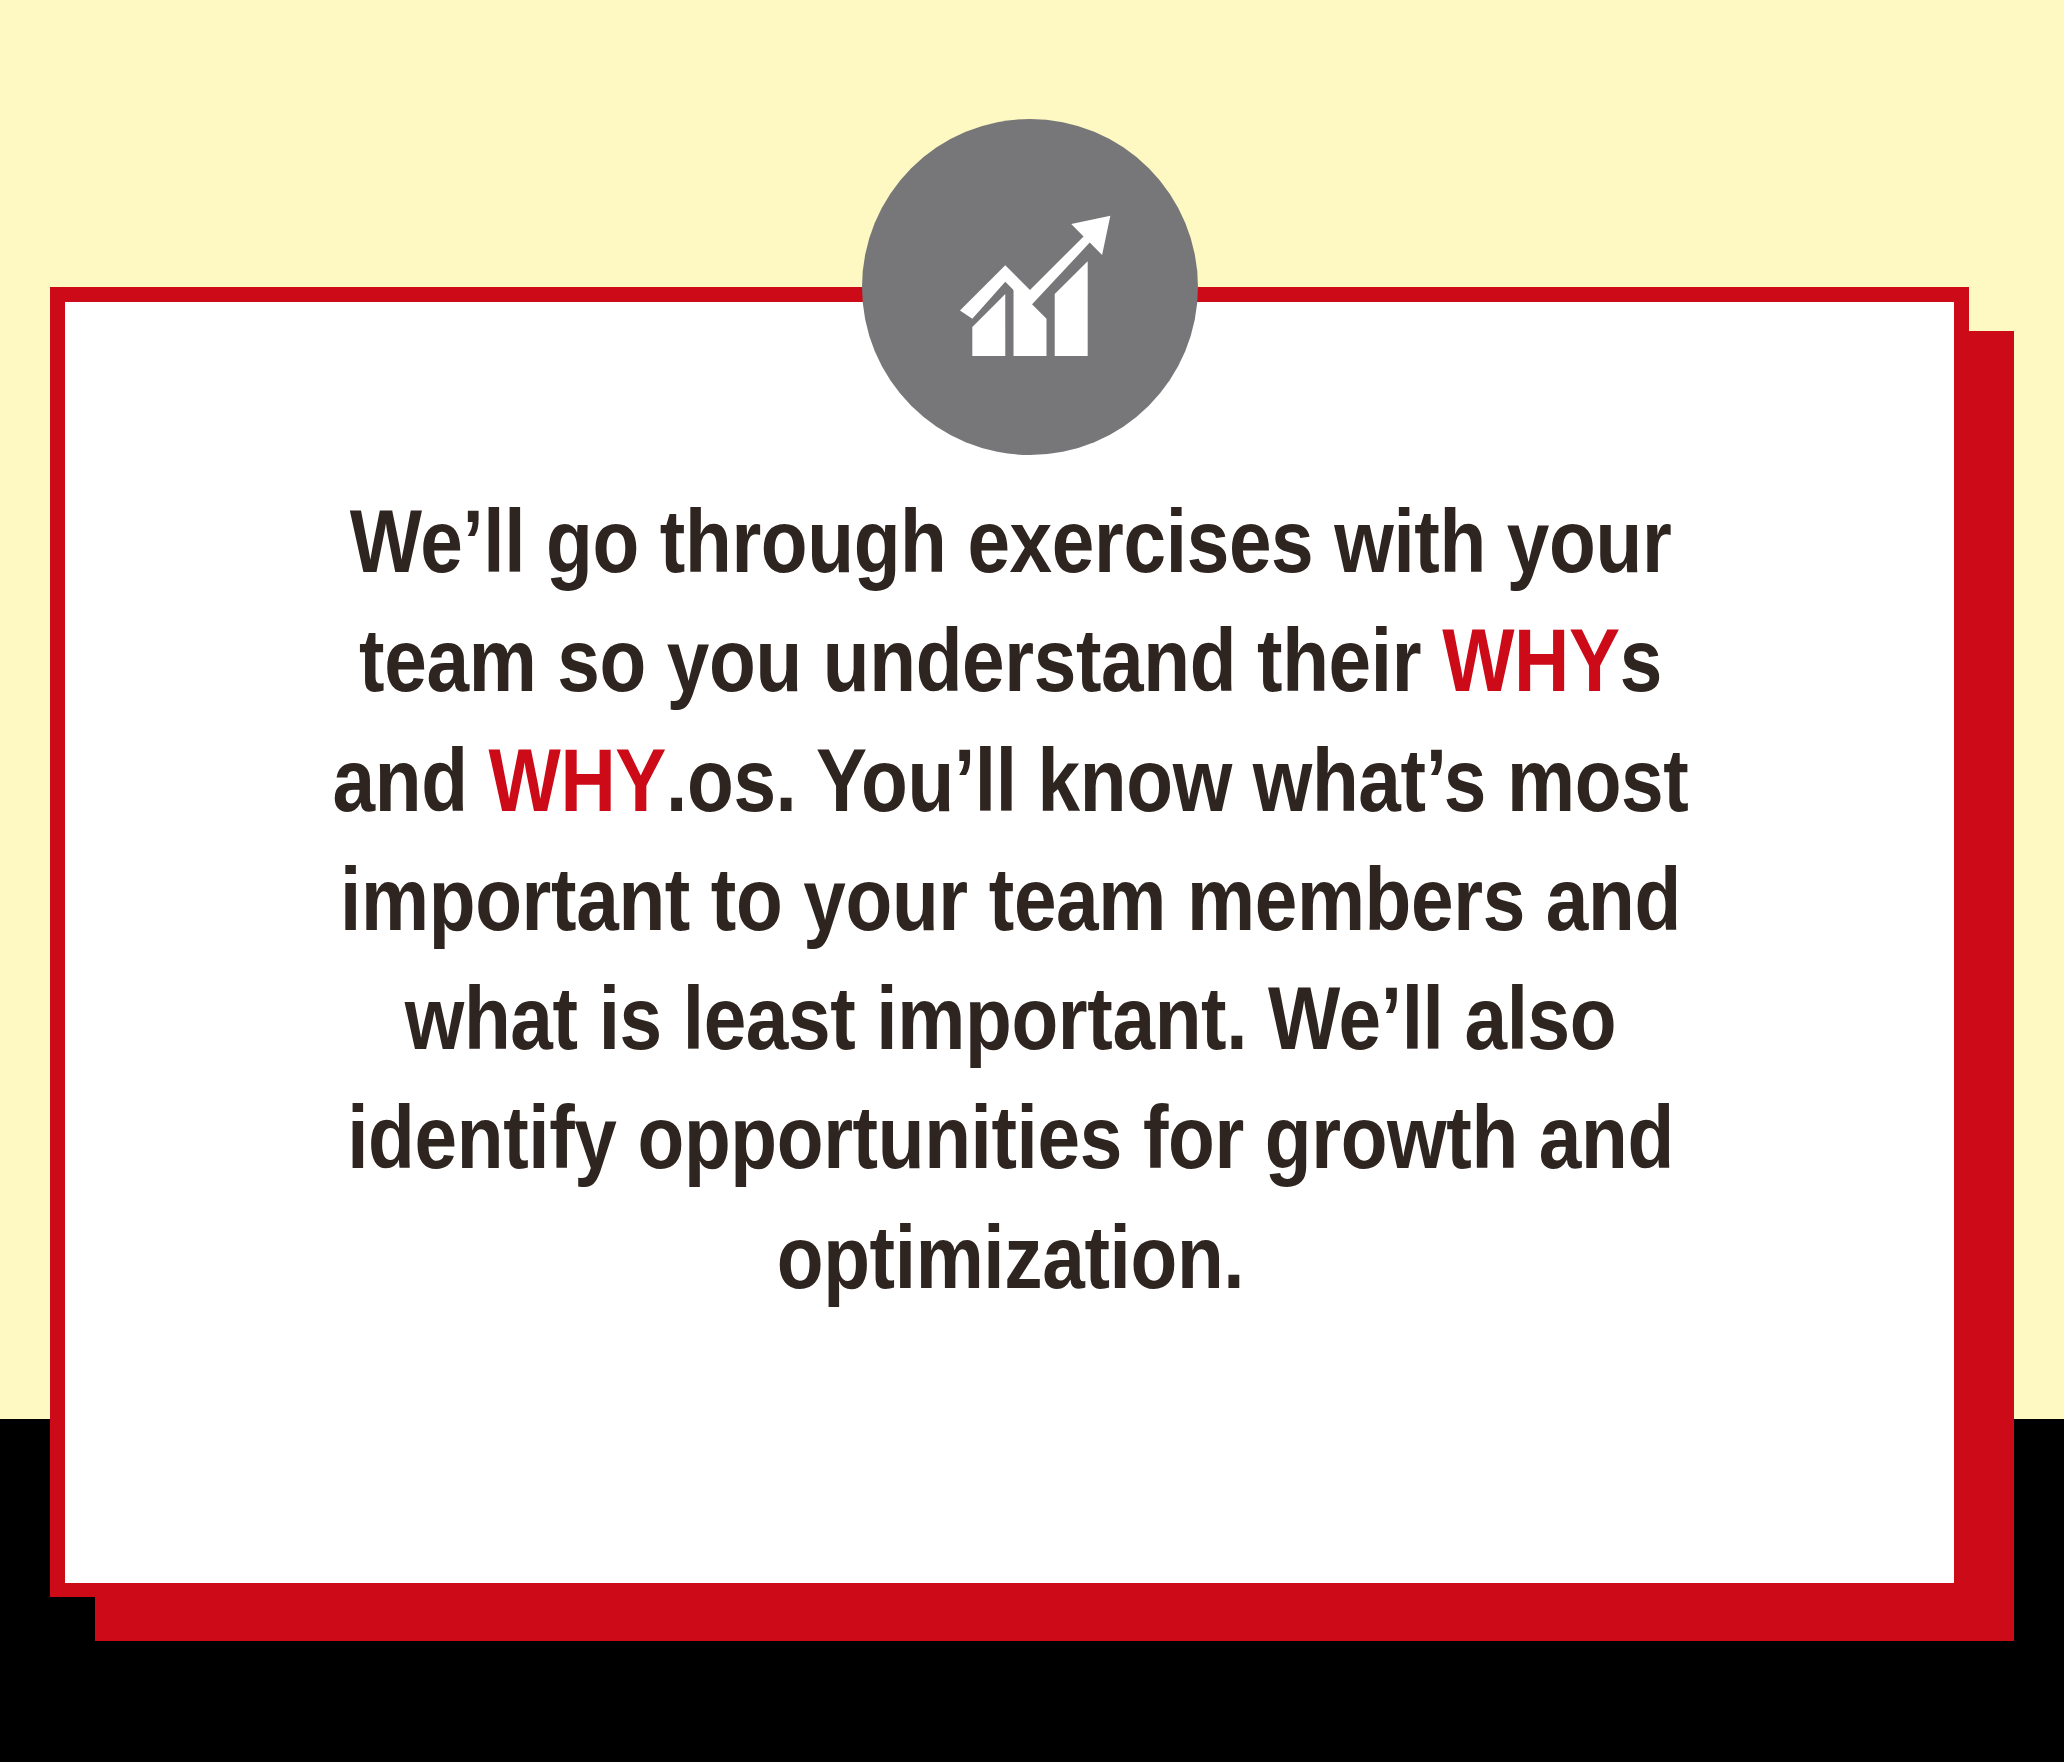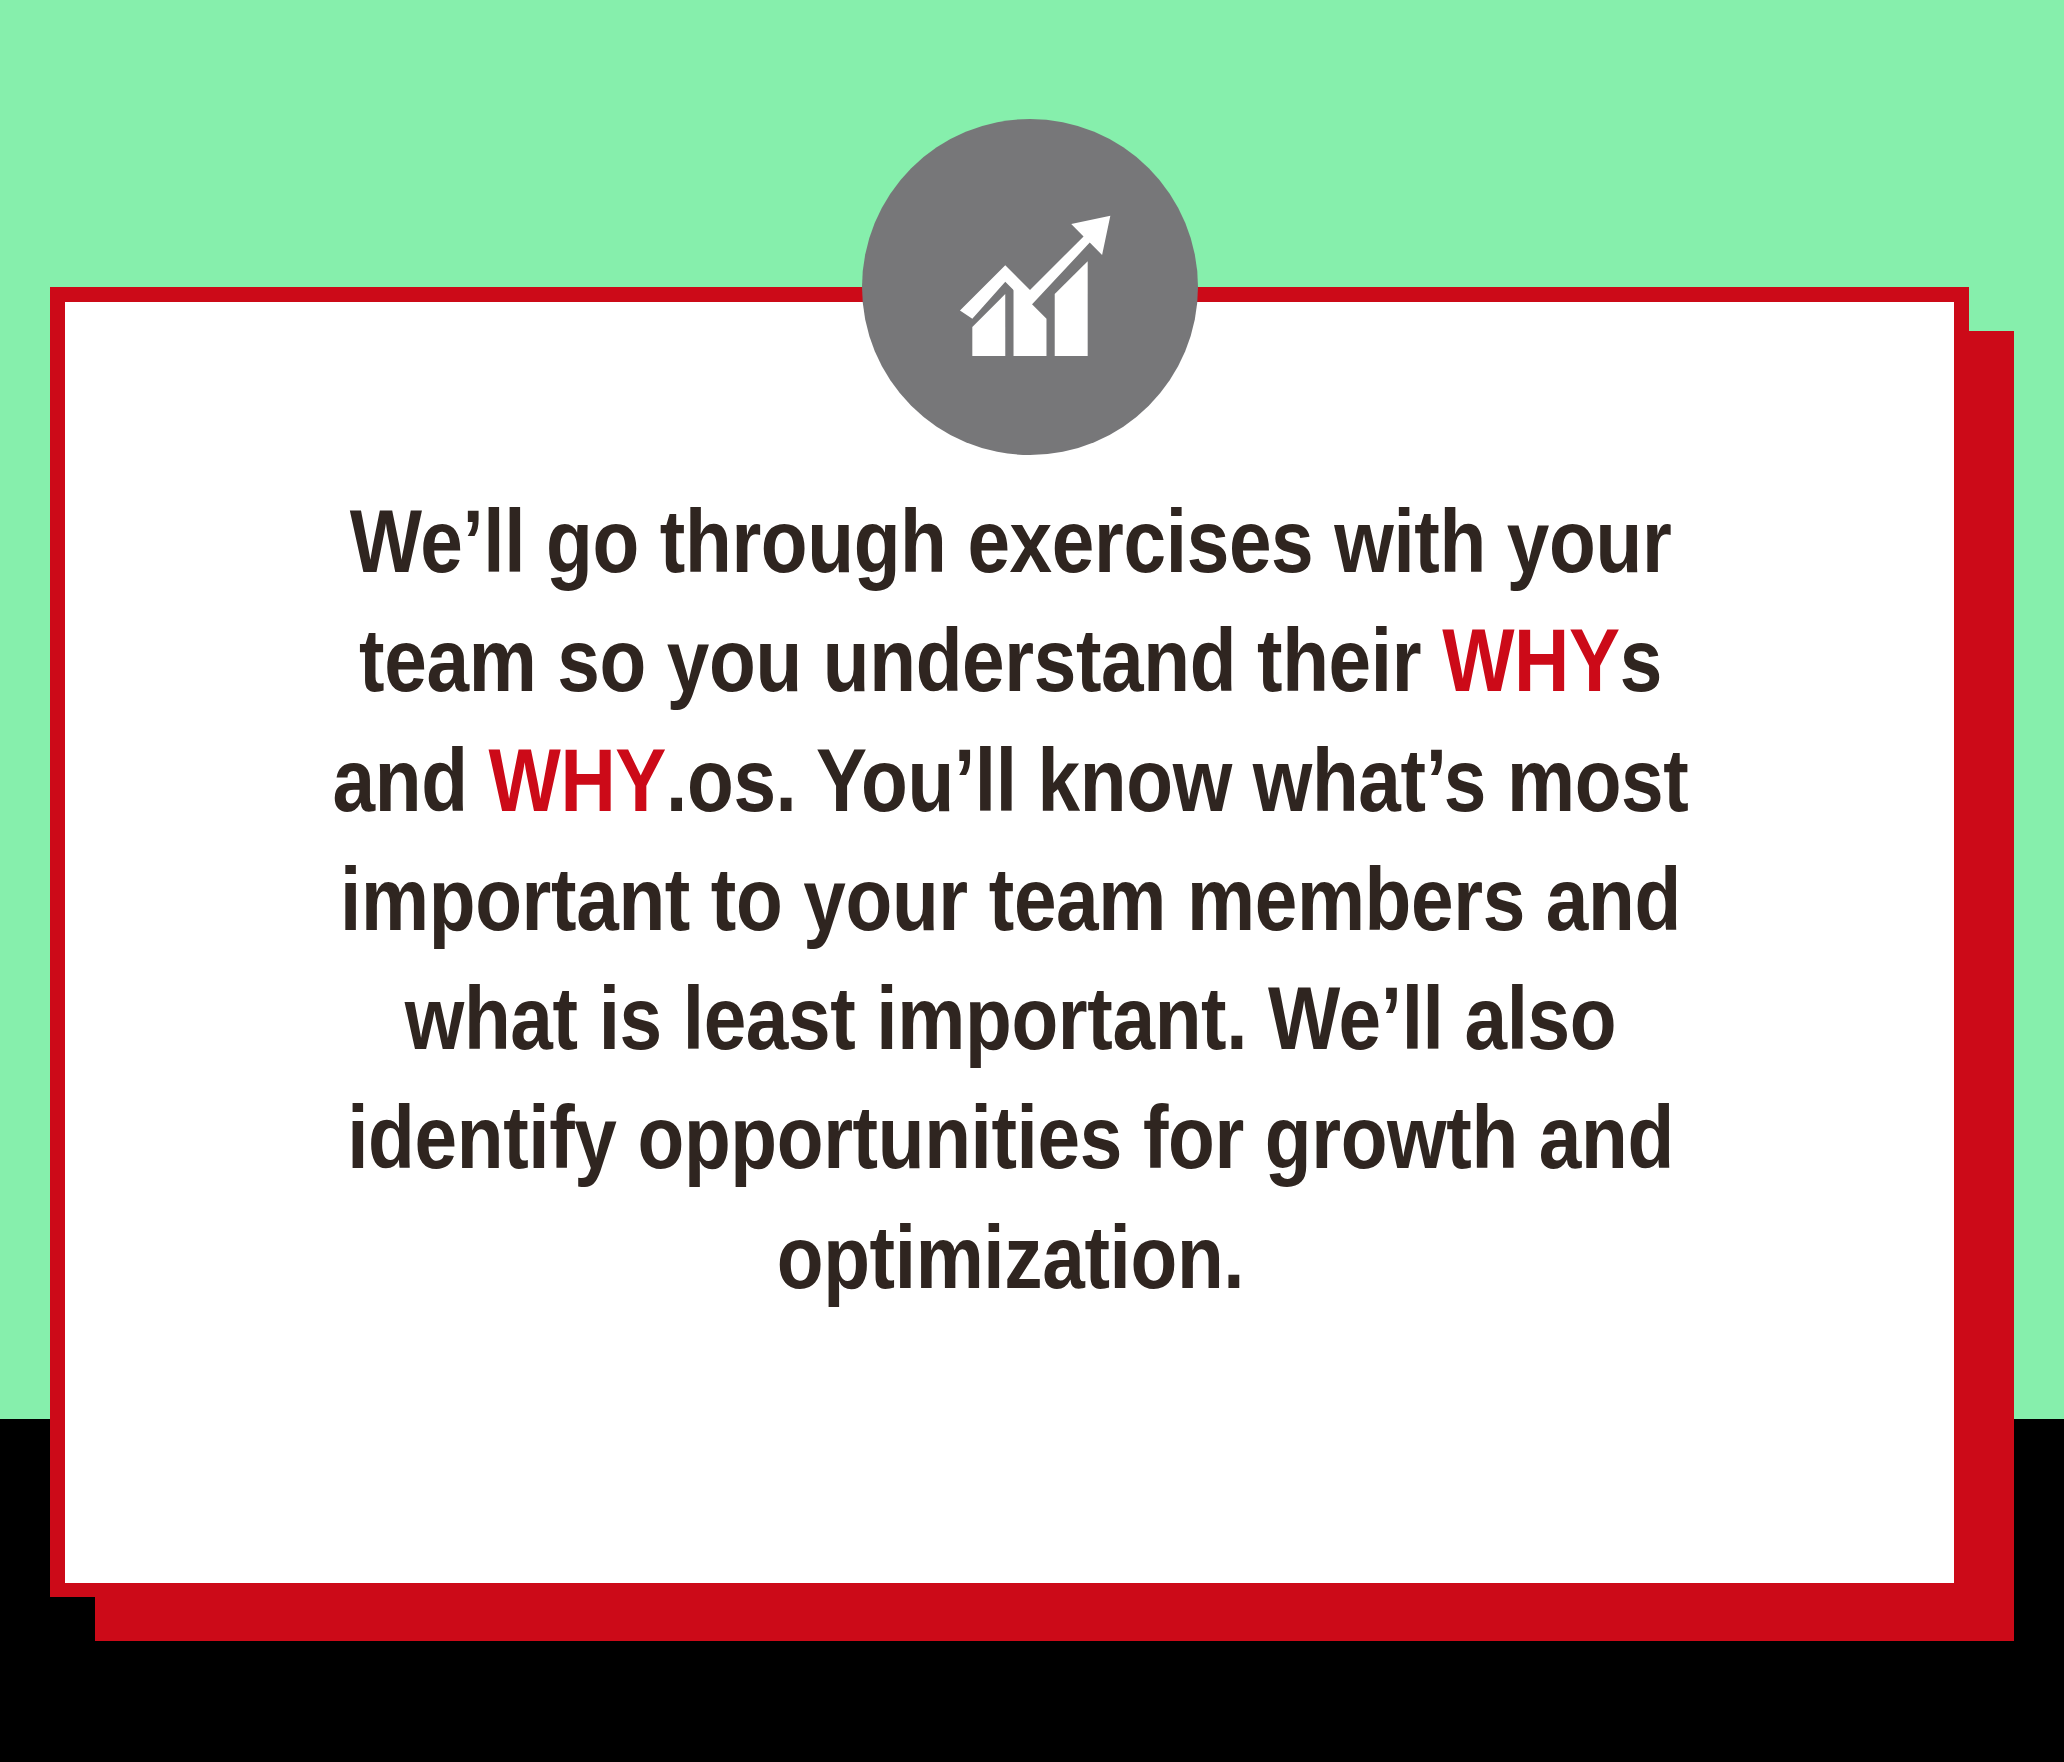--- a/index.html
+++ b/index.html
@@ -11,21 +11,21 @@
   body {
     width: 2065px;
     height: 1762px;
     overflow: hidden;
     font-family: "Liberation Sans", "DejaVu Sans", sans-serif;
   }
   #stage {
     position: relative;
     width: 2065px;
     height: 1419px;
-    background: #86efac;
+    background: #fef9c3;
   }
 
   
   .frame-shadow {
     position: absolute;
     left: 95px;
     top: 331px;
     width: 1919px;
     height: 1310px;
     background: #CC0A18;

